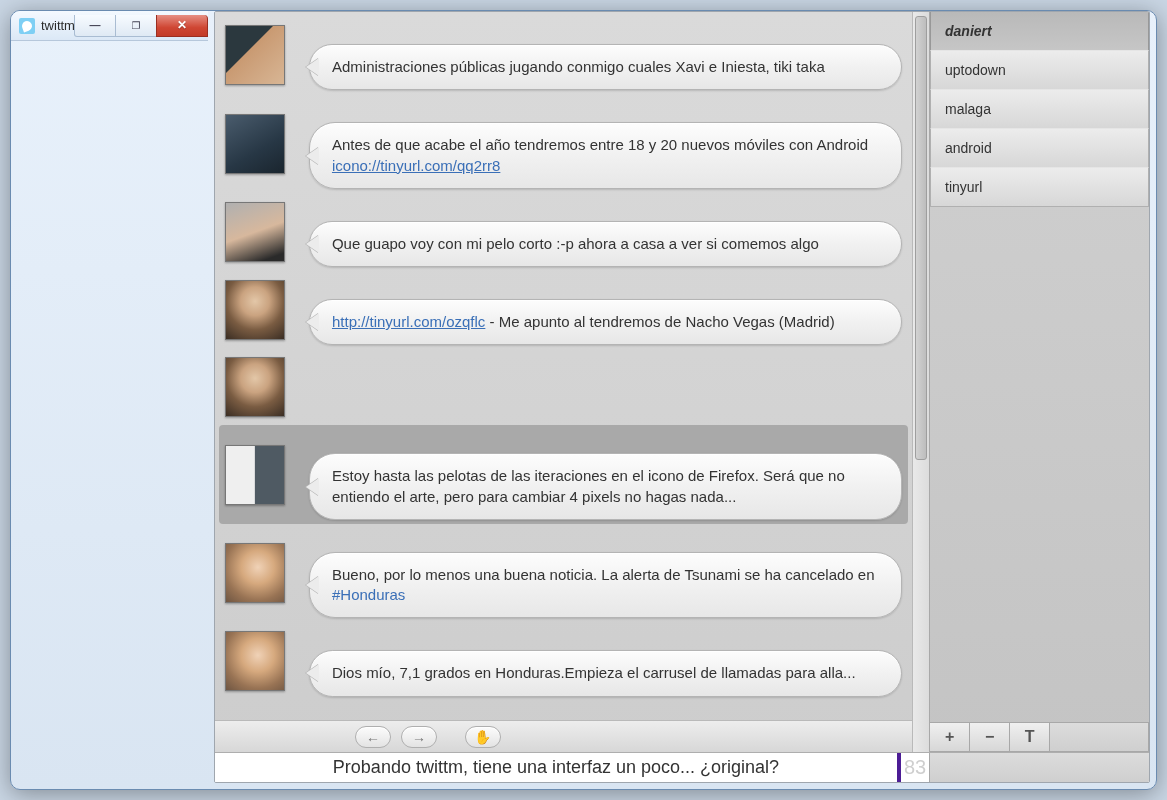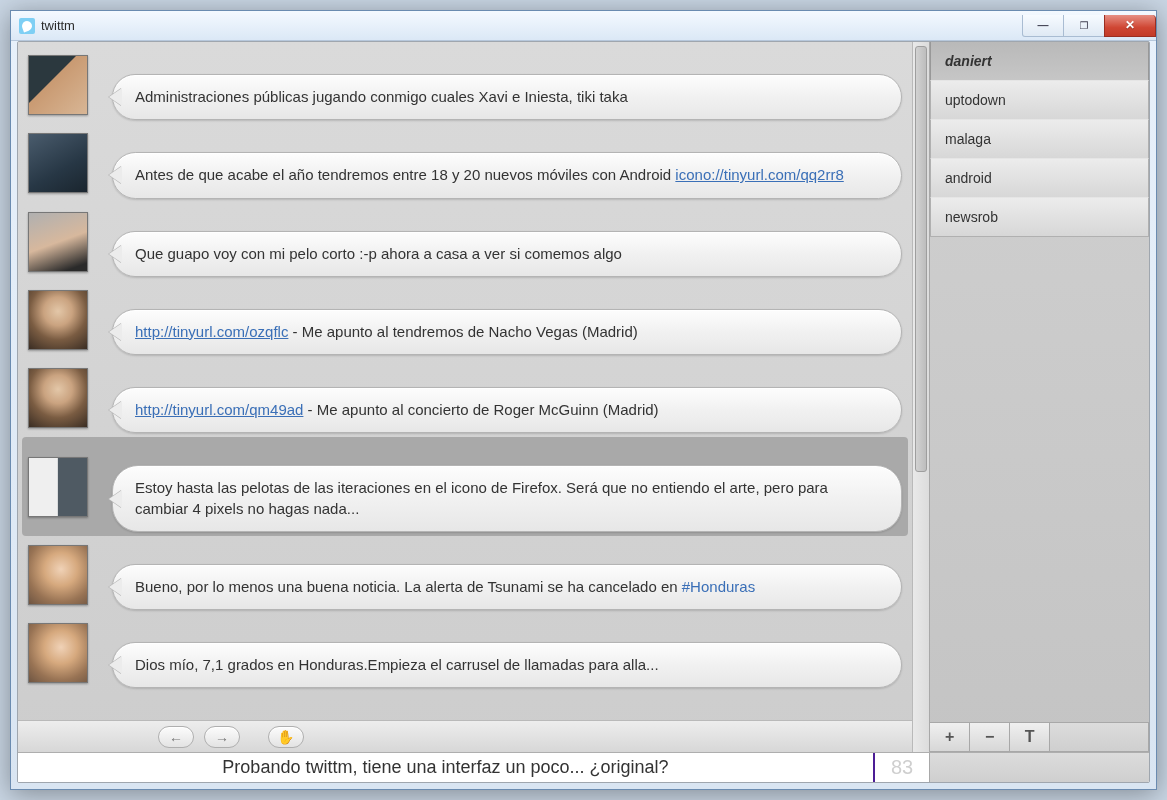--- a/index.html
+++ b/index.html
@@ -9,24 +9,24 @@
     background: #c9d6e4;
     display: flex;
     justify-content: center;
     align-items: center;
   }
   .window {
     width: 1147px;
     height: 780px;
     background: linear-gradient(to bottom, #e8f1fb 0%, #d9e5f2 100%);
     border: 1px solid #6a8bb0;
-    border-radius: 0;
+    border-radius: 10px;
     box-shadow: 0 4px 25px rgba(0,0,0,0.35);
     display: flex;
-    flex-direction: column;
+    flex-direction: row;
     overflow: hidden;
   }
   .titlebar {
     height: 30px;
     display: flex;
     align-items: center;
     padding: 0 0 0 8px;
     background: linear-gradient(to bottom, #f4f9ff 0%, #dbe8f6 100%);
     border-bottom: 1px solid #b6c7db;
   }
@@ -233,26 +233,26 @@
     flex:1;
     border:none;
     outline:none;
     font-size:18px;
     padding:0 10px;
     color:#333;
     background:#fff;
     text-align:center;
   }
   .char-count{
-    width:56px;
+    width:32px;
     display:flex;align-items:center;justify-content:center;
     font-size:20px;
     color:#cfcfcf;
     font-weight:500;
-    border-left:2px solid #4c1d95;
+    border-left:4px solid #4c1d95;
   }
   .compose-pad{
     width:220px;
     flex:0 0 220px;
     border-left:1px solid #a8a8a8;
     background:linear-gradient(to bottom,#dcdcdc,#cfcfcf);
   }
 </style>
 </head>
 <body>
@@ -285,21 +285,20 @@
               <div class="entry">
                 <div class="avatar av3"></div>
                 <div class="bubble"><span>Que guapo voy con mi pelo corto :-p ahora a casa a ver si comemos algo</span></div>
               </div>
               <div class="entry">
                 <div class="avatar av4"></div>
                 <div class="bubble"><a class="link">http://tinyurl.com/ozqflc</a><span> - Me apunto al tendremos de Nacho Vegas (Madrid)</span></div>
               </div>
               <div class="entry">
                 <div class="avatar av4"></div>
-                <div class="bubble"><a class="link">http://tinyurl.com/qm49ad</a><span> - Me apunto al concierto de Roger McGuinn (Madrid)</span></div>
               </div>
               <div class="entry selected">
                 <div class="avatar av5"></div>
                 <div class="bubble"><span>Estoy hasta las pelotas de las iteraciones en el icono de Firefox. Será que no entiendo el arte, pero para cambiar 4 pixels no hagas nada...</span></div>
               </div>
               <div class="entry">
                 <div class="avatar av6"></div>
                 <div class="bubble"><span>Bueno, por lo menos una buena noticia. La alerta de Tsunami se ha cancelado en </span><span class="hashtag">#Honduras</span></div>
               </div>
               <div class="entry">
@@ -317,21 +316,21 @@
           <div class="thumb"></div>
         </div>
       </div>
 
       <div class="sidebar">
         <div id="side-items">
             <div class="side-item active">daniert</div>
             <div class="side-item">uptodown</div>
             <div class="side-item">malaga</div>
             <div class="side-item">android</div>
-            <div class="side-item">newsrob</div>
+            <div class="side-item">tinyurl</div>
           </div>
         <div class="side-tools">
           <div class="side-tool">+</div>
           <div class="side-tool">−</div>
           <div class="side-tool">T</div>
           <div class="side-tool"></div>
         </div>
       </div>
 
     </div>

